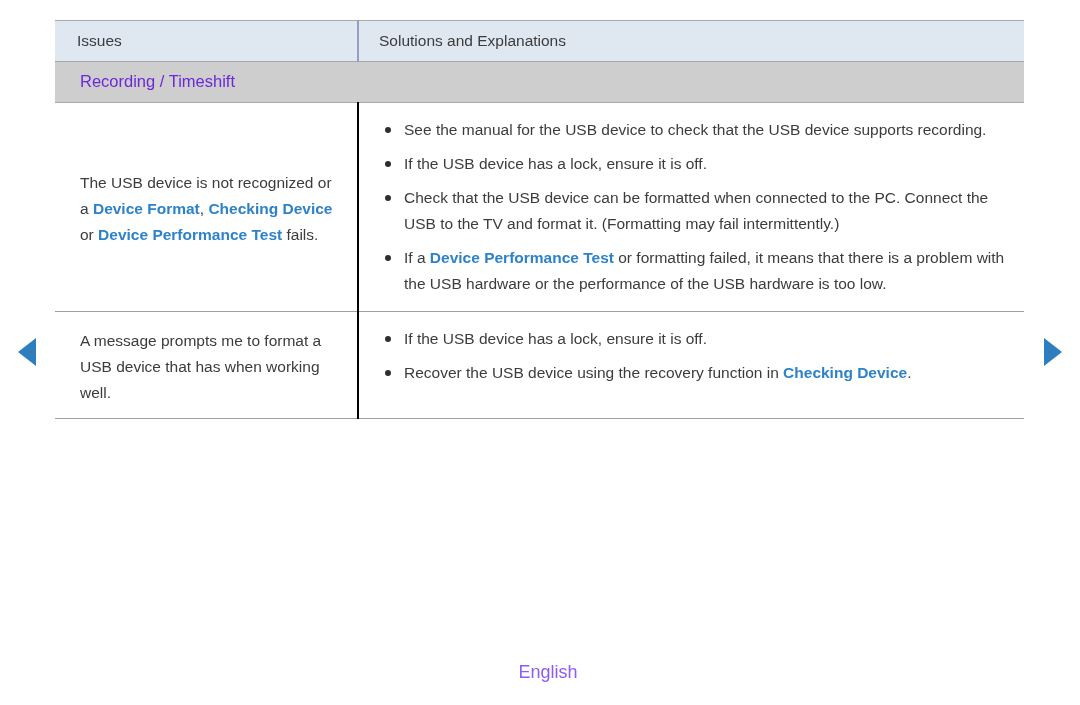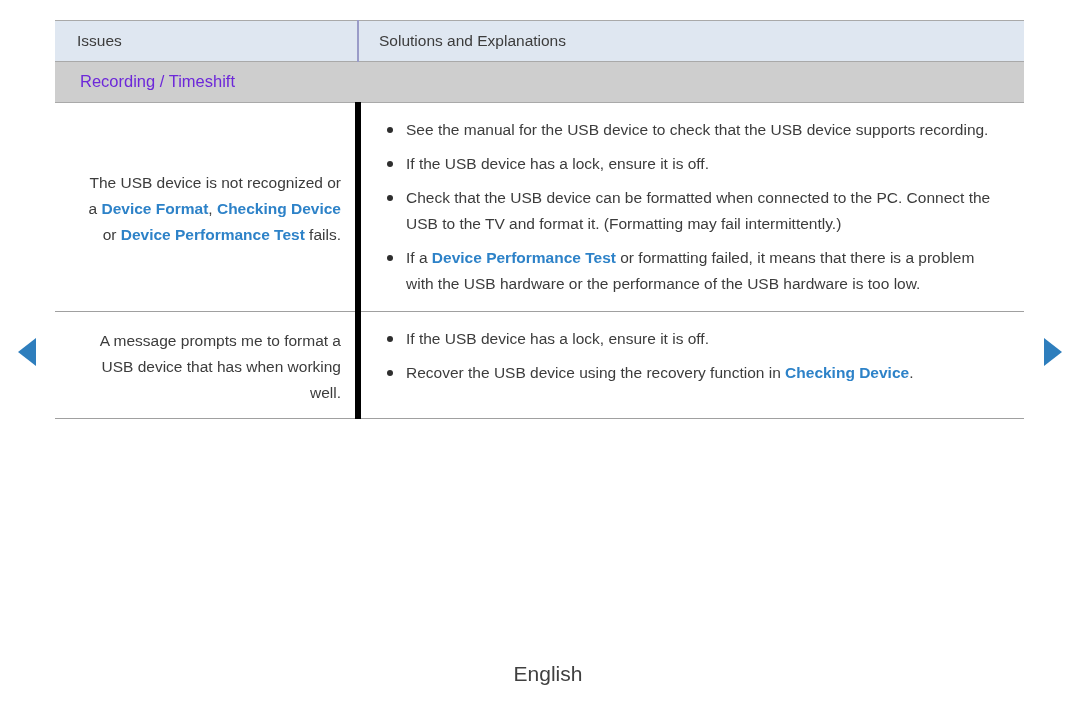--- a/index.html
+++ b/index.html
@@ -87,24 +87,23 @@
   .body-row > td {
     border-bottom: 1px solid #a0a0a0;
     vertical-align: top;
     font-size: 15.5px;
     line-height: 26px;
     color: #3c3c3c;
   }
   .body-row > td.cell-issue {
     padding: 16px 14px 12px 25px;
     vertical-align: middle;
-    text-align: right;
   }
   .body-row > td.cell-solution {
-    border-left: 6px solid #000000;
+    border-left: 2px solid #000000;
     padding: 14px 18px 14px 20px;
   }
 
   
   ul.bullets {
     list-style: none;
     margin: 0;
     padding: 0;
   }
   ul.bullets > li {
@@ -129,22 +128,22 @@
     font-weight: bold;
   }
 
   
   .page-footer {
     position: absolute;
     left: 16px;
     right: 0;
     top: 662px;
     text-align: center;
-    font-size: 21px;
-    color: #404040;
+    font-size: 18px;
+    color: #8b5cf6;
   }
 </style>
 </head>
 <body>
 
 <div class="page">
 
   <div class="nav-arrow nav-arrow-left"></div>
 
   <div class="nav-arrow nav-arrow-right"></div>

